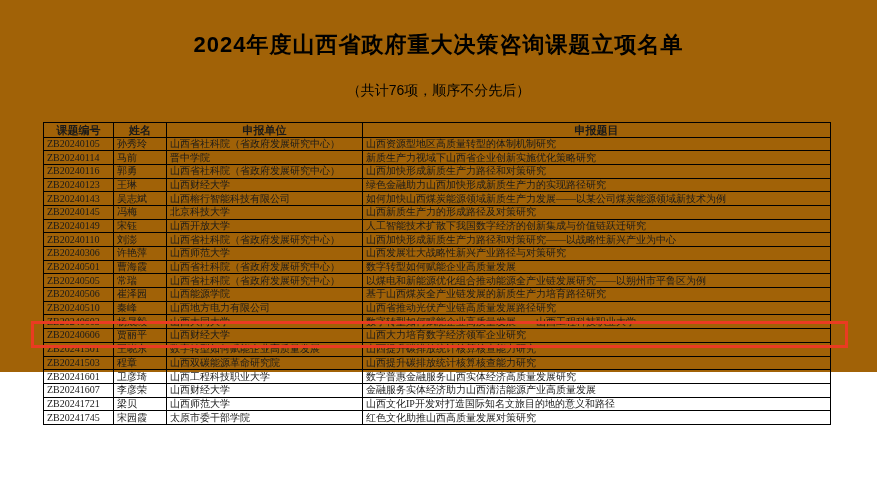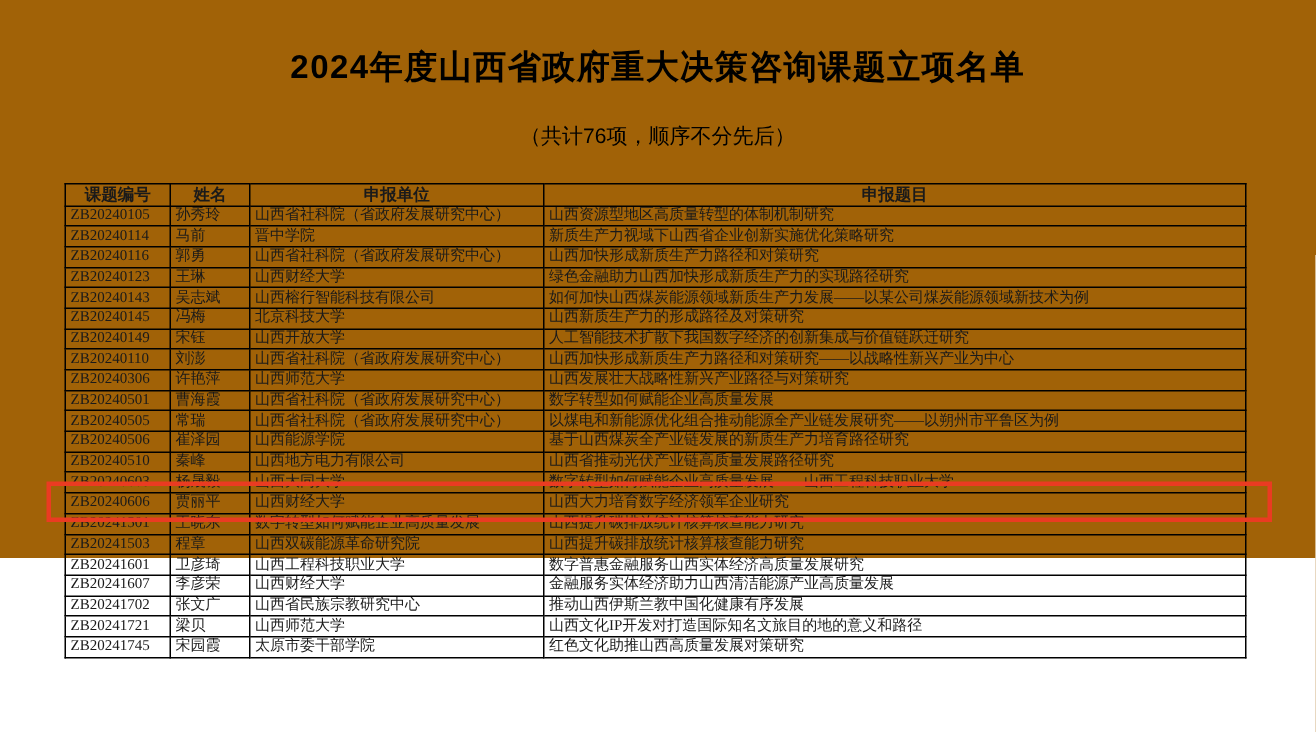--- a/index.html
+++ b/index.html
@@ -218,26 +218,20 @@
       <td>山西工程科技职业大学</td>
       <td>数字普惠金融服务山西实体经济高质量发展研究</td>
     </tr>
         <tr>
       <td>ZB20241607</td>
       <td>李彦荣</td>
       <td>山西财经大学</td>
       <td>金融服务实体经济助力山西清洁能源产业高质量发展</td>
     </tr>
         <tr>
-      <td>ZB20241702</td>
-      <td>张文广</td>
-      <td>山西省民族宗教研究中心</td>
-      <td>推动山西伊斯兰教中国化健康有序发展</td>
-    </tr>
-        <tr>
       <td>ZB20241721</td>
       <td>梁贝</td>
       <td>山西师范大学</td>
       <td>山西文化IP开发对打造国际知名文旅目的地的意义和路径</td>
     </tr>
         <tr>
       <td>ZB20241745</td>
       <td>宋园霞</td>
       <td>太原市委干部学院</td>
       <td>红色文化助推山西高质量发展对策研究</td>

